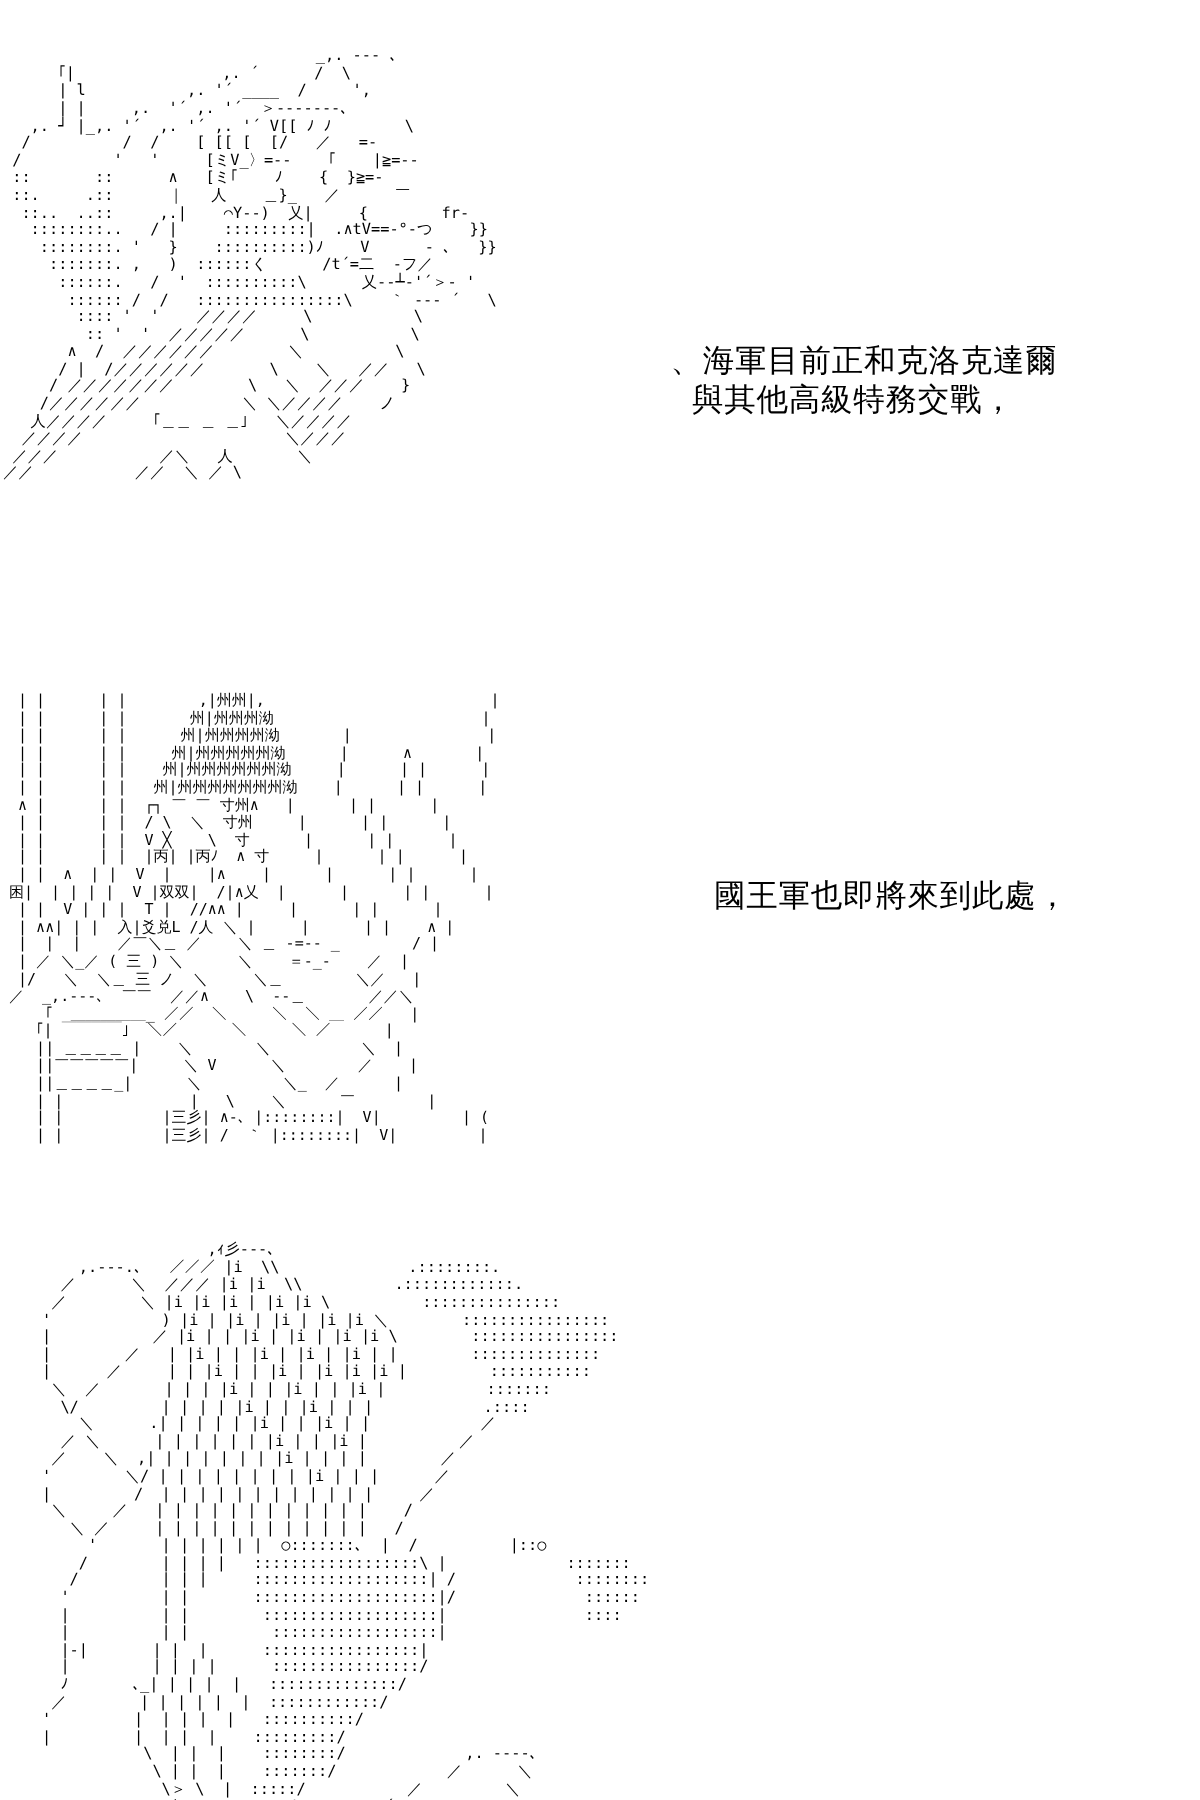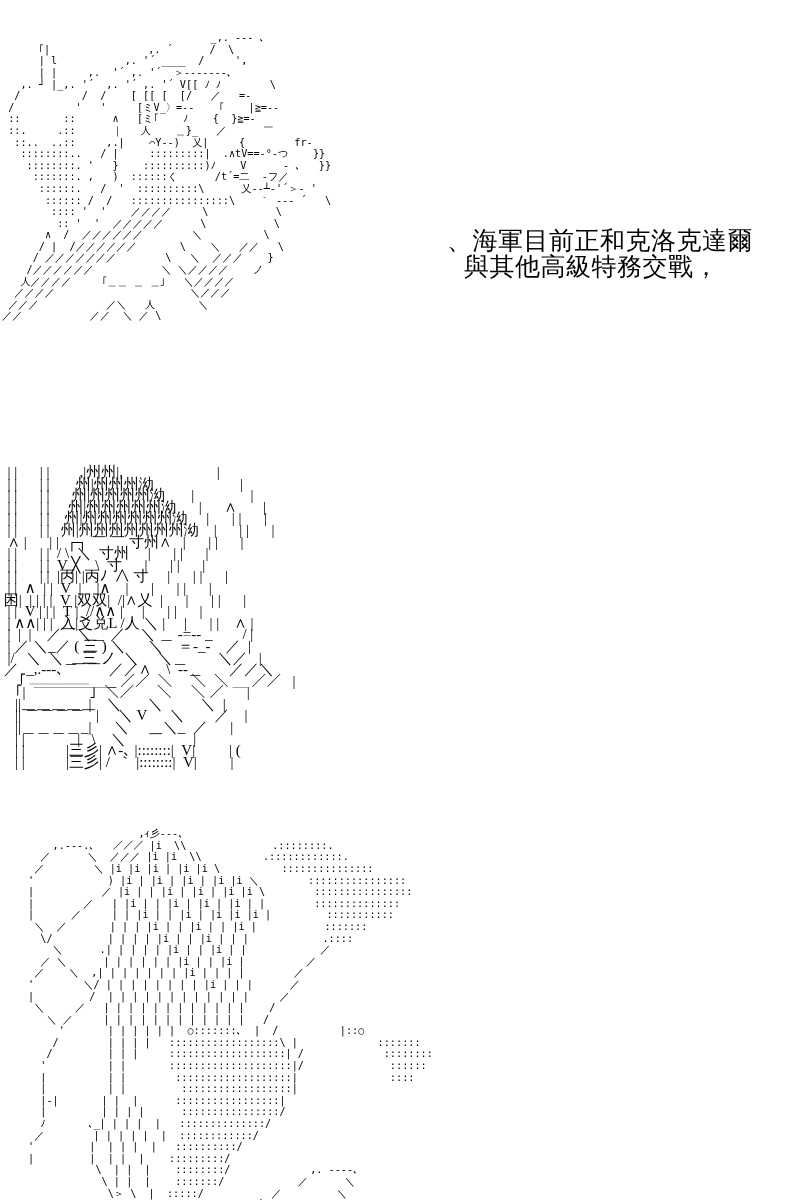--- a/index.html
+++ b/index.html
@@ -37,37 +37,36 @@
   #aa-panel-1 {
     left: 2px;
     top: 22px;
     font-size: 10.2px;
     line-height: 11.6px;
   }
   
   #aa-panel-2 {
     left: 0px;
     top: 452px;
-    font-size: 15px;
+    font-size: 10px;
     line-height: 11.6px;
-    font-family: Liberation Serif, serif;
   }
   
   #aa-panel-3 {
     left: 0px;
     top: 818px;
     font-size: 10.2px;
     line-height: 11.6px;
   }
   .dialogue {
     position: absolute;
     white-space: pre;
     color: #000000;
     font-family: "DejaVu Sans", sans-serif;
-    font-size: 25px;
+    font-size: 21px;
     line-height: 25.5px;
     letter-spacing: 0.5px;
   }
   #dialogue-1 { left: 447px; top: 228px; }
   #dialogue-2 { left: 476px; top: 585px; }
   #dialogue-3 { left: 368px; top: 944px; }
 </style>
 </head>
 <body style="background-color: rgb(255, 255, 255);">
 
@@ -123,20 +122,21 @@
   |/   ＼  ＼＿ 三 ノ  ＼     ＼＿        ＼／   |
  ／  _,.‐‐‐､  ￣￣  ／／∧    \  ‐‐＿       ／／＼
      ｢  ＿＿＿＿＿_ ／／  ＼     ＼  ＼ ＿ ／／   |
     ｢| ￣￣￣￣｣  ＼／      ＼     ＼ ／      |
     || ＿＿＿＿ |    ＼       ＼          ＼  |
     ||￣￣￣￣￣|     ＼ V      ＼        ／    |
     ||＿＿＿＿_|      ＼         ＼_  ／      |
     | |              |   \    ＼      ￣        |
     | |           |三彡| ∧‐､ |::::::::|  V|         | (
     | |           |三彡| /  ｀ |::::::::|  V|         |</pre>
+    <div class="dialogue" id="dialogue-2" style="top:133px;">國王軍也即將來到此處，</div>
   </div>
 
   <div class="panel" style="top:818px;height:382px;margin-left:28px;">
     <pre class="aa" id="aa-panel-3" style="top:0px;">                  ,ｨ彡‐‐‐､
     ,.‐‐‐.､   ／／／ |i  \\              .::::::::.
   ／      ＼  ／／／ |i |i  \\          .::::::::::::.
  ／        ＼ |i |i |i | |i |i \          :::::::::::::::
 '            ) |i | |i | |i | |i |i ＼        ::::::::::::::::
 |           ／ |i | | |i | |i | |i |i \        ::::::::::::::::
 |        ／   | |i | | |i | |i | |i | |        ::::::::::::::

